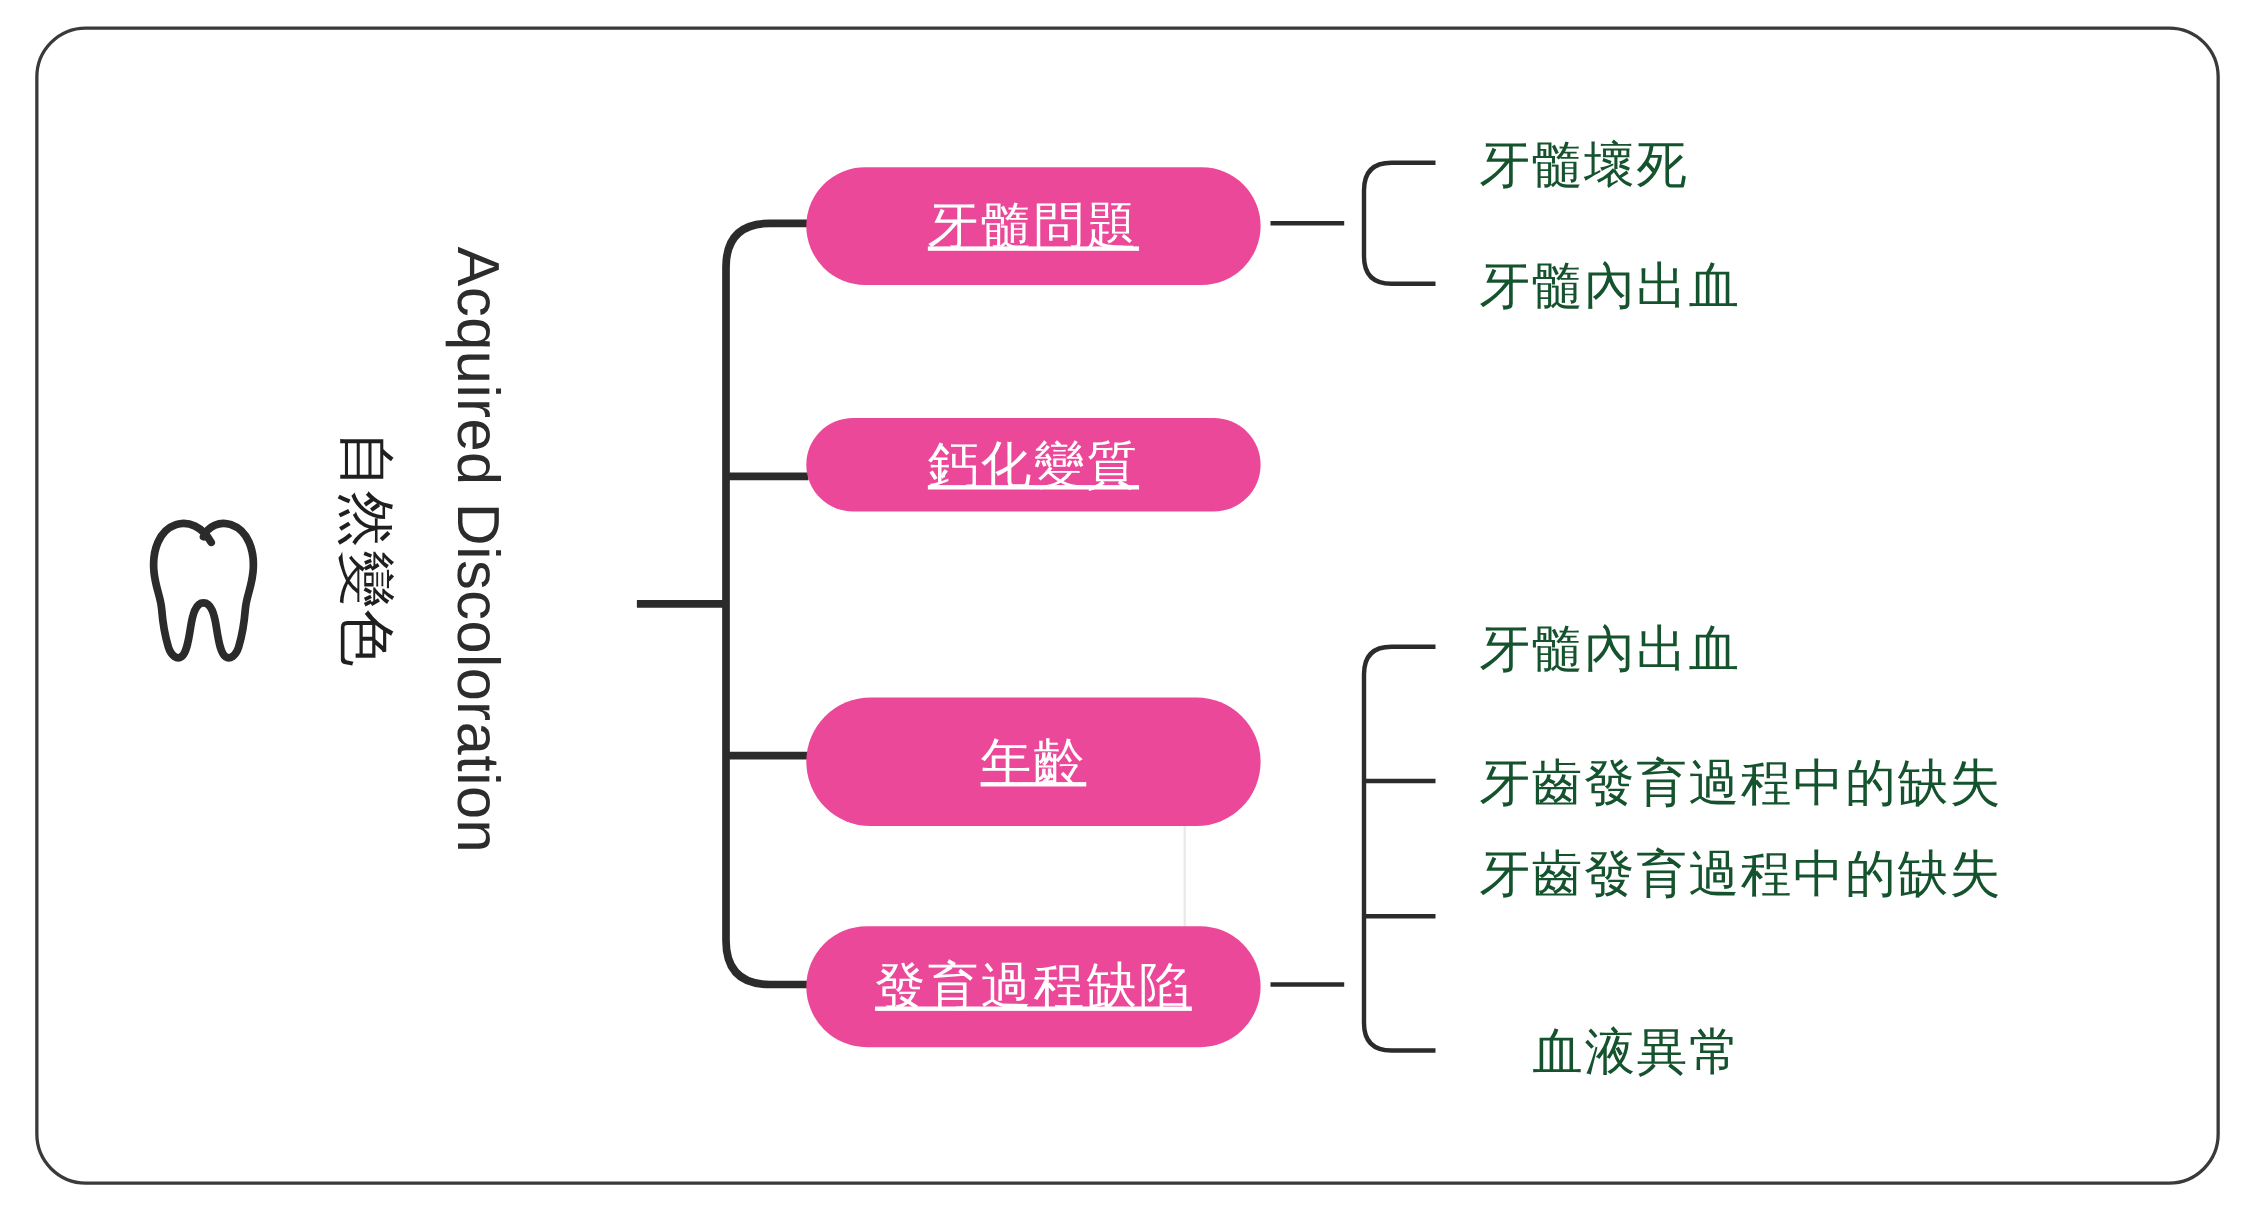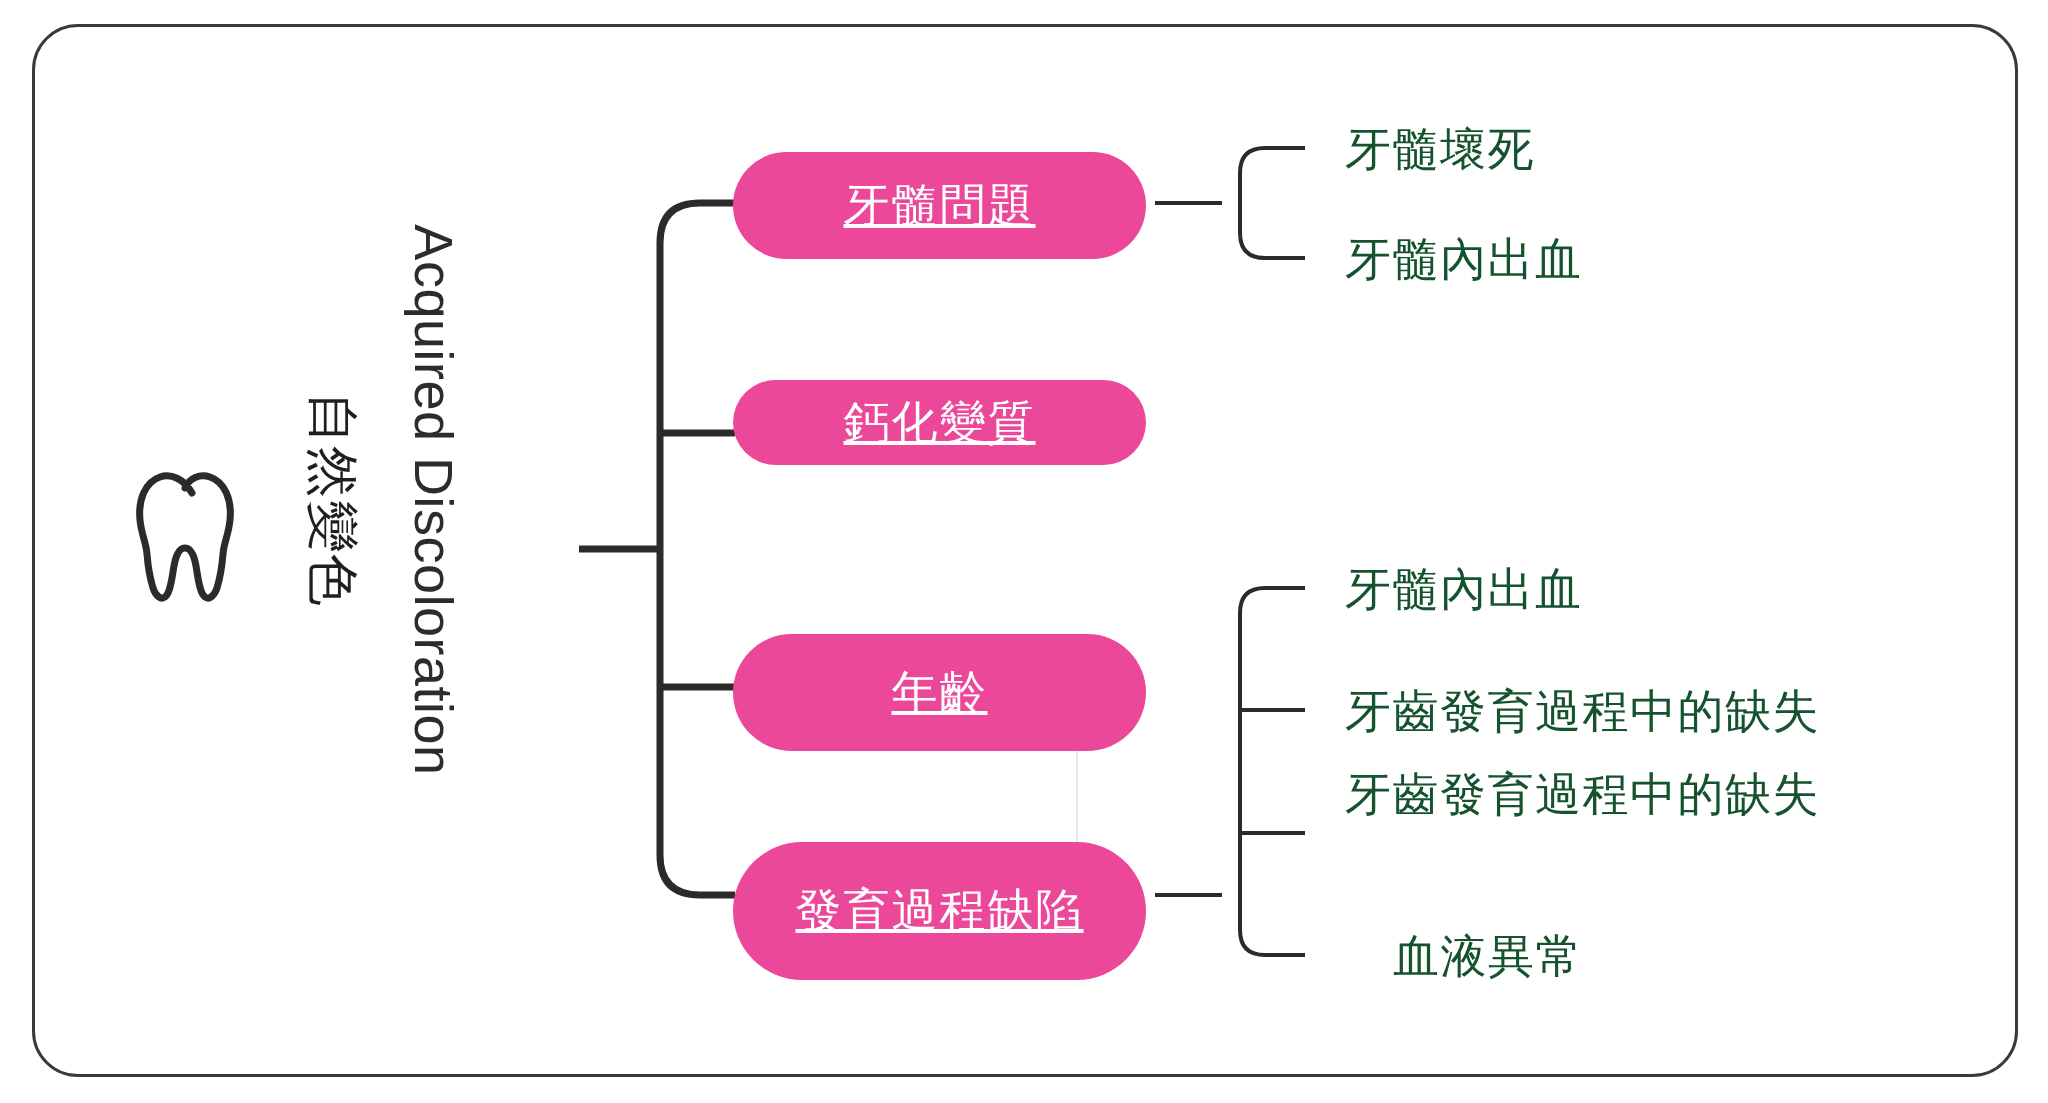--- a/index.html
+++ b/index.html
@@ -156,21 +156,21 @@
   </svg>
 
   <div class="artifact-line"></div>
 
   <div class="node" style="left:733px; top:152px; width:413px; height:107px;">牙髓問題</div>
 
   <div class="node" style="left:733px; top:380px; width:413px; height:85px;">鈣化變質</div>
 
   <div class="node" style="left:733px; top:634px; width:413px; height:117px;">年齡</div>
 
-  <div class="node" style="left:733px; top:842px; width:413px; height:138px;text-align:right;">發育過程缺陷</div>
+  <div class="node" style="left:733px; top:842px; width:413px; height:110px;text-align:right;">發育過程缺陷</div>
 
   <div class="leaf" style="left:1345px; top:126px;">牙髓壞死</div>
 
   <div class="leaf" style="left:1345px; top:236px;">牙髓內出血</div>
 
   <div class="leaf" style="left:1345px; top:566px;">牙髓內出血</div>
 
   <div class="leaf" style="left:1345px; top:688px;">牙齒發育過程中的缺失</div>
 
   <div class="leaf" style="left:1345px; top:771px;">牙齒發育過程中的缺失</div>

